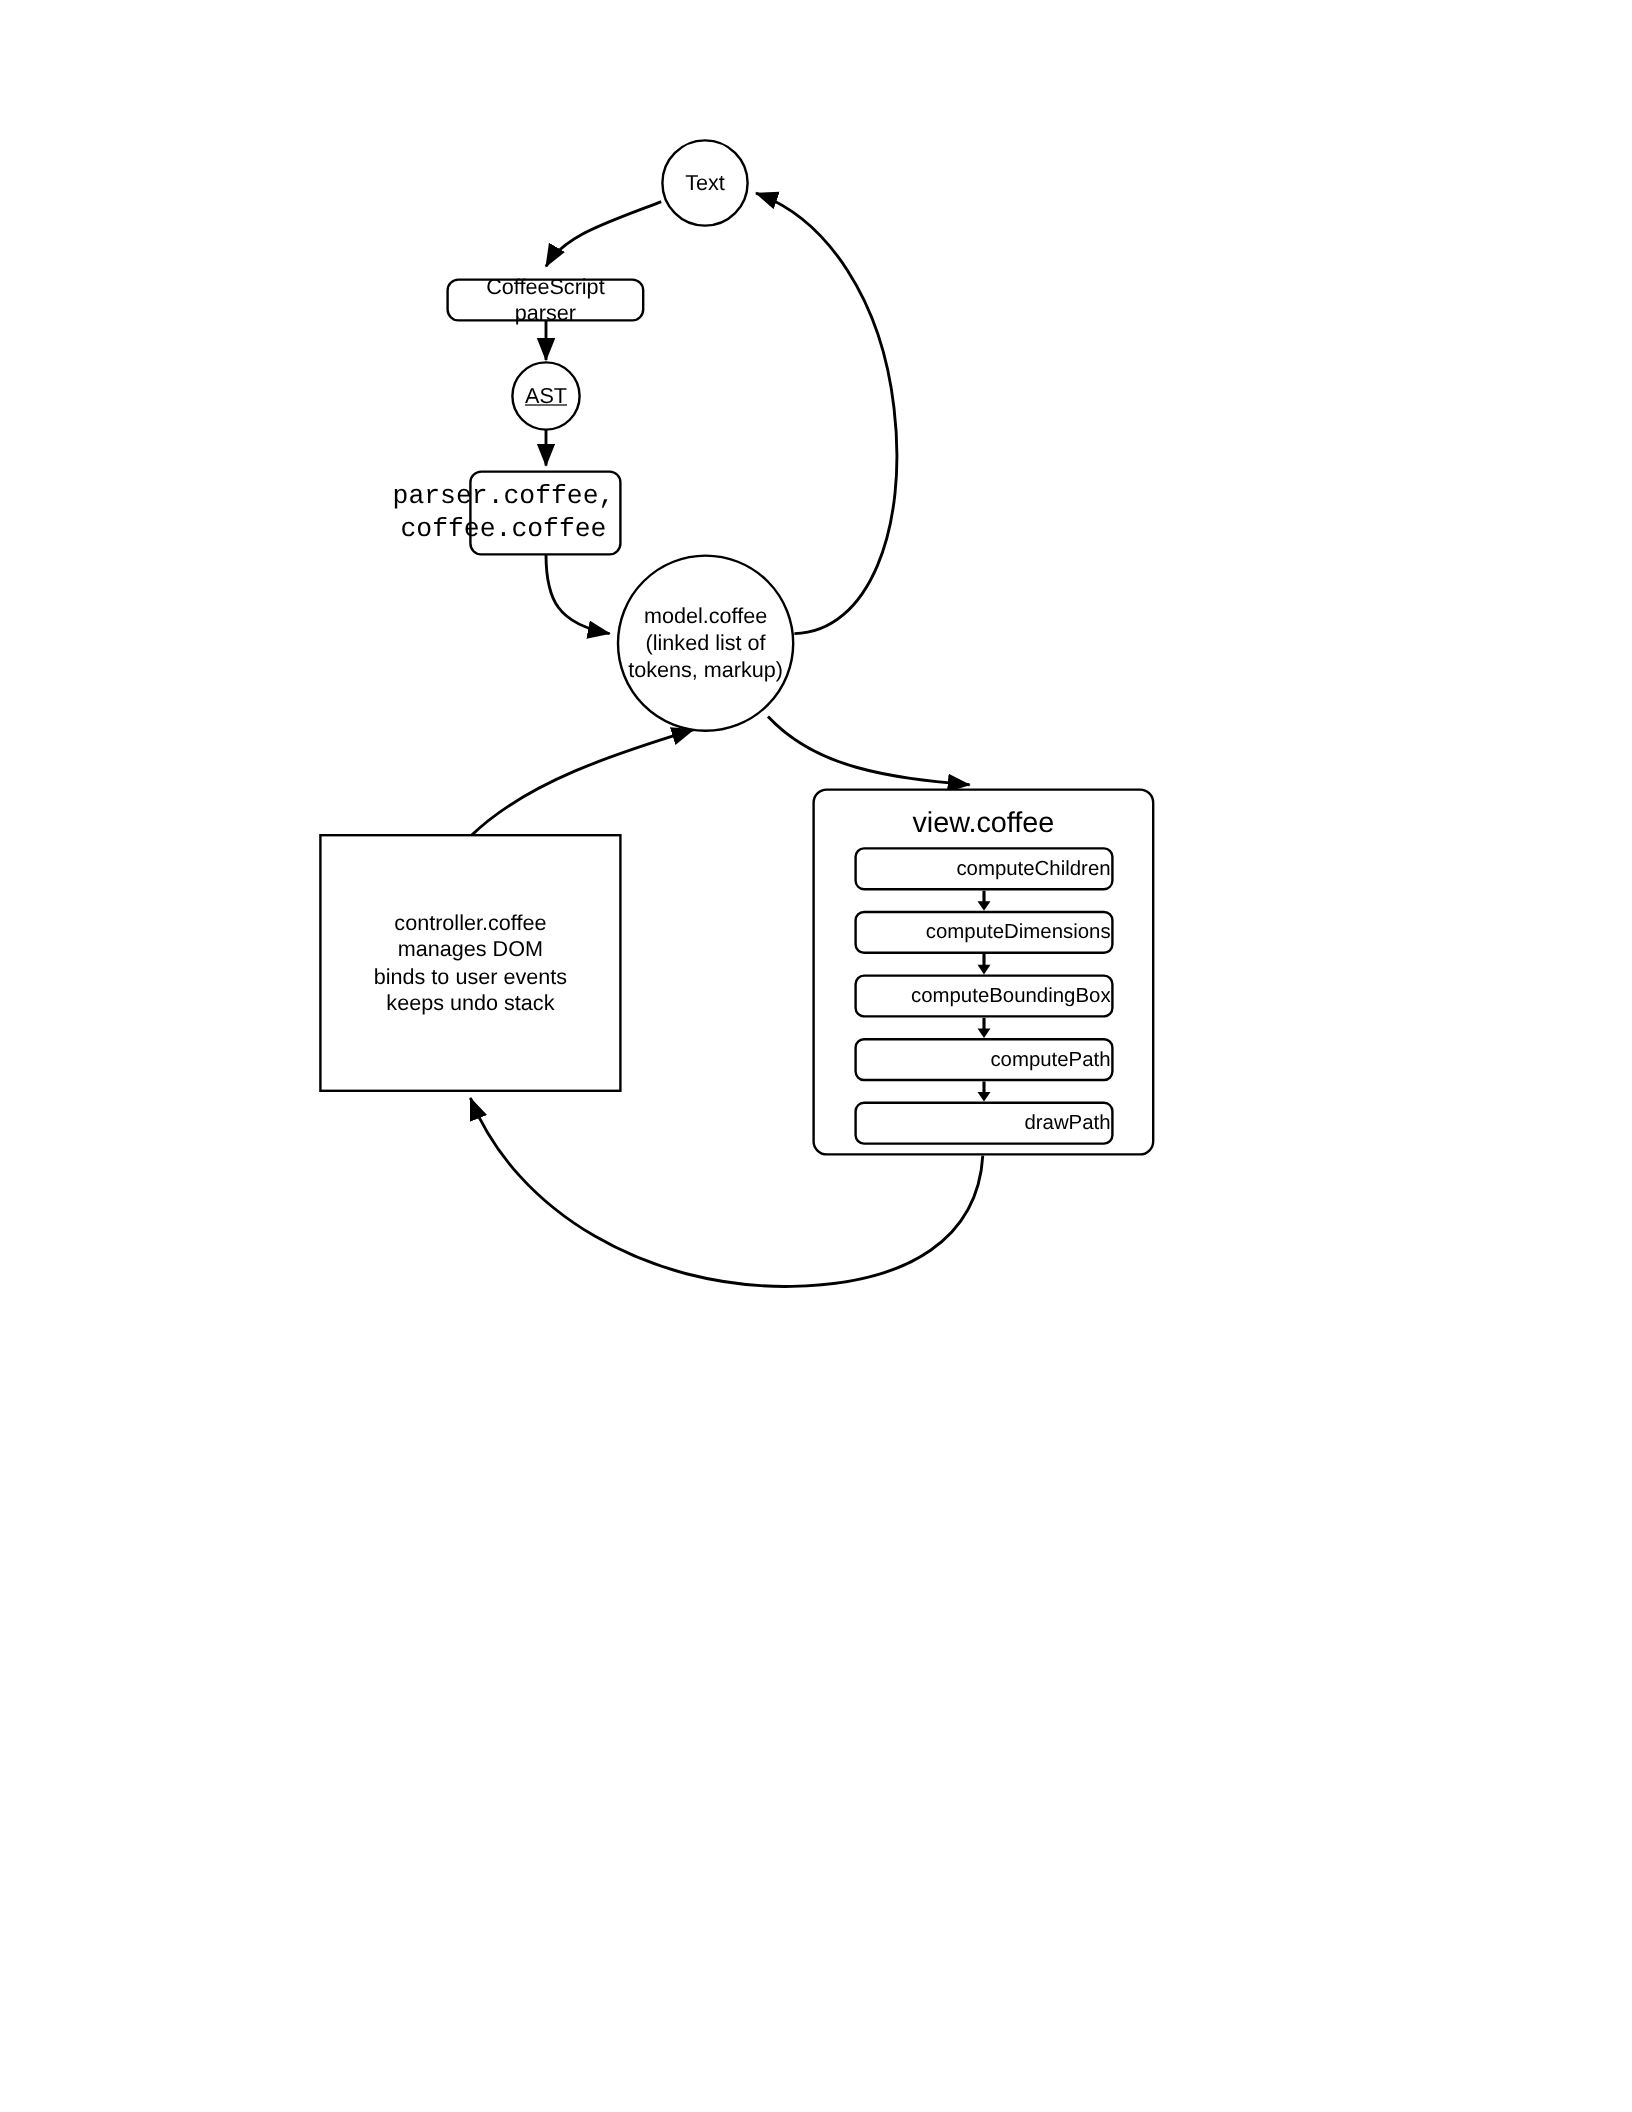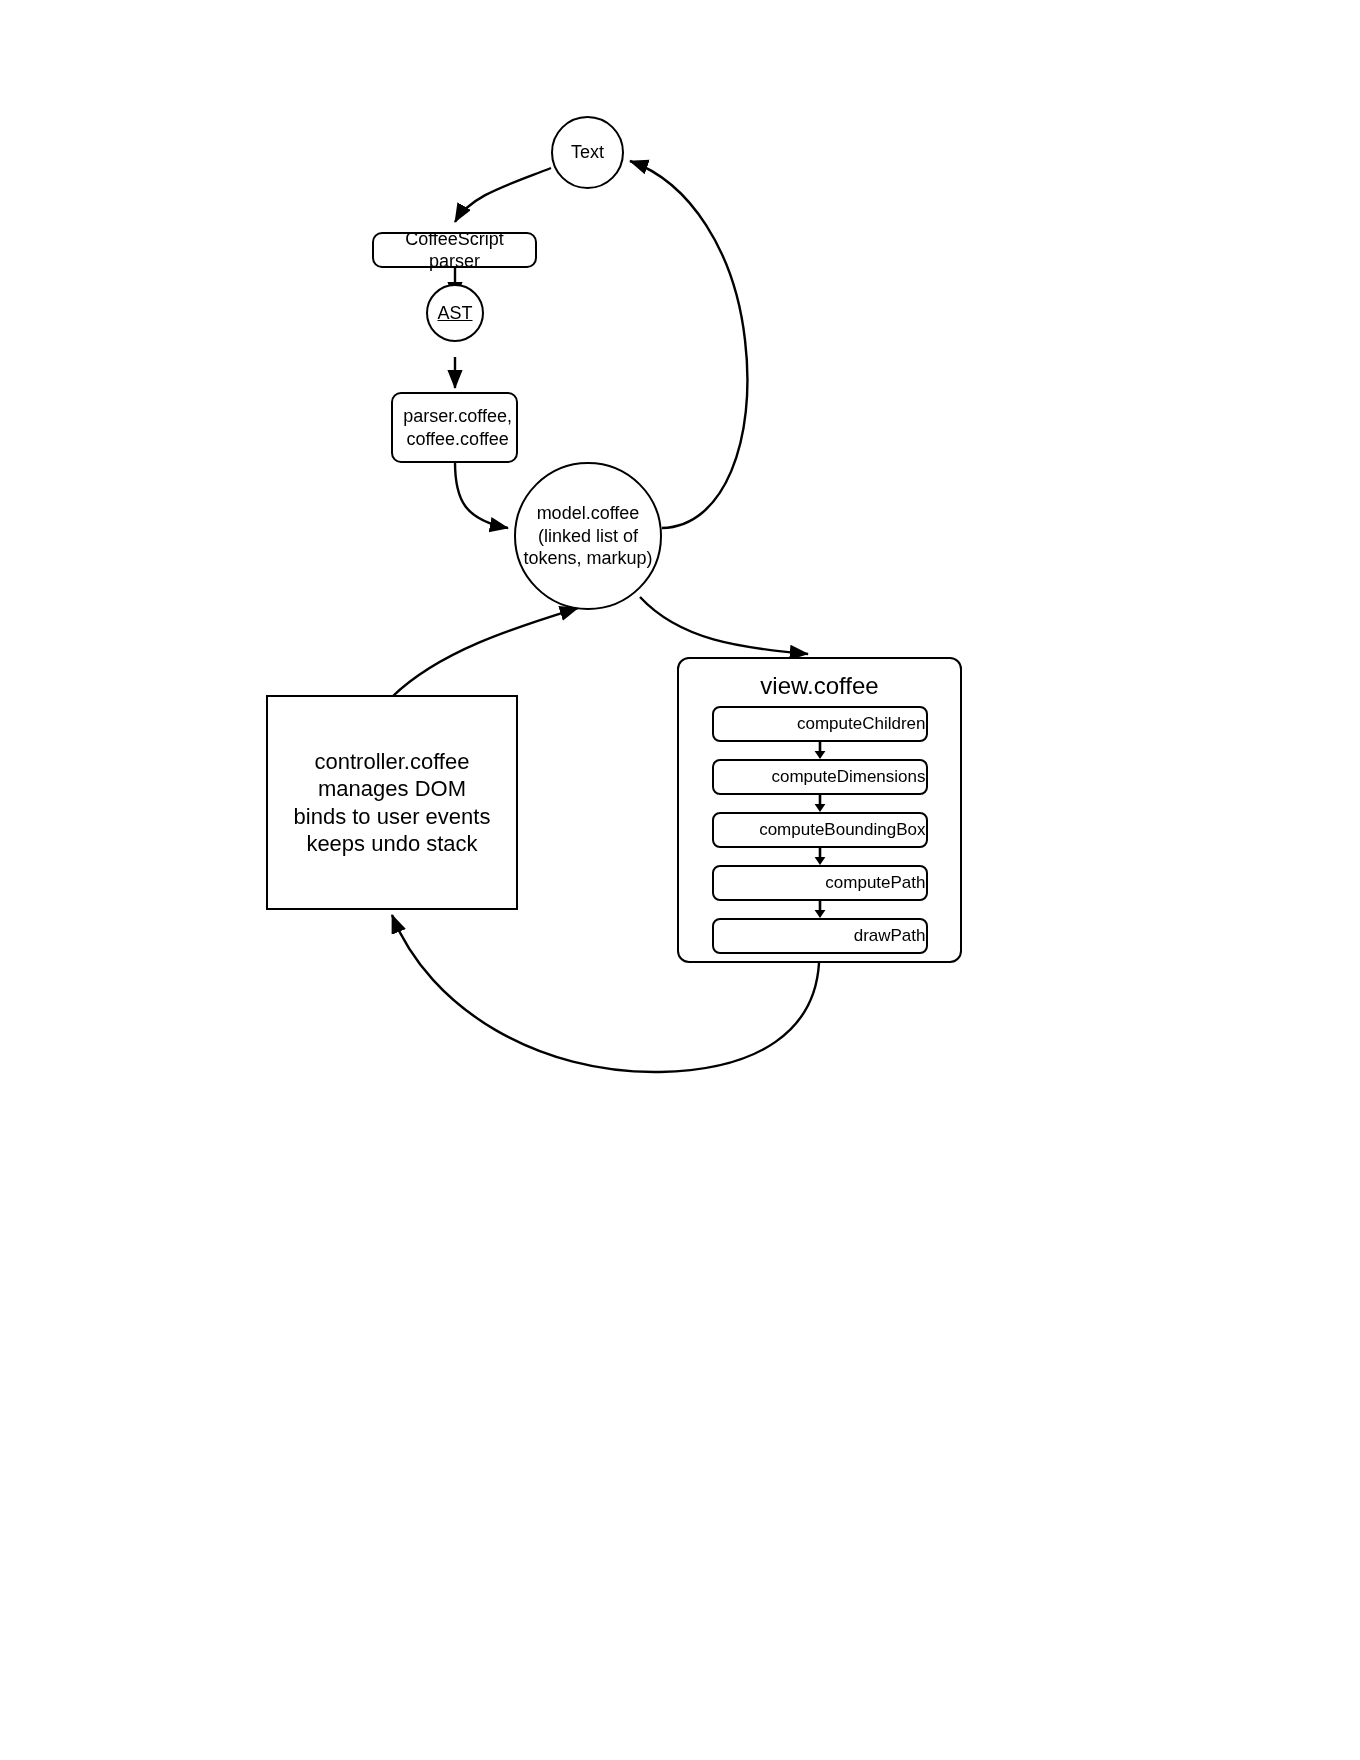--- a/index.html
+++ b/index.html
@@ -47,23 +47,23 @@
   .node.sharp {
     border-radius: 0;
   }
   .node .label {
     white-space: pre-line;
     padding: 0 4px;
   }
   #node-text { font-size: 18px; }
   #node-parser-stage { font-size: 18px; }
   #node-ast { font-size: 18px; }
-  #node-parser-files { font-size: 18px; }
+  #node-parser-files { font-size: 22px; font-family: Liberation Mono, monospace; }
   #node-model { font-size: 18px; }
-  #node-controller { font-size: 22px; }
+  #node-controller { font-size: 18px; }
   .view-container {
     position: absolute;
     box-sizing: border-box;
     background: #ffffff;
     border: 2px solid #000000;
     border-radius: 12px;
     z-index: 2;
   }
   .view-title {
     text-align: center;
@@ -131,21 +131,21 @@
   </svg>
 
   <div class="node circle" id="node-text" style="left:551px; top:116px; width:73px; height:73px;">
     <span class="label">Text</span>
   </div>
 
   <div class="node rounded" id="node-parser-stage" style="left:372px; top:232px; width:165px; height:36px;">
     <span class="label">CoffeeScript parser</span>
   </div>
 
-  <div class="node circle" id="node-ast" style="left:426px; top:284px; width:58px; height:58px;text-decoration:underline;">
+  <div class="node circle" id="node-ast" style="left:426px; top:301px; width:58px; height:58px;text-decoration:underline;">
     <span class="label">AST</span>
   </div>
 
   <div class="node rounded" id="node-parser-files" style="left:391px; top:392px; width:127px; height:71px;">
     <span class="label">parser.coffee,
 coffee.coffee</span>
   </div>
 
   <div class="node circle" id="node-model" style="left:514px; top:462px; width:148px; height:148px;">
     <span class="label">model.coffee

